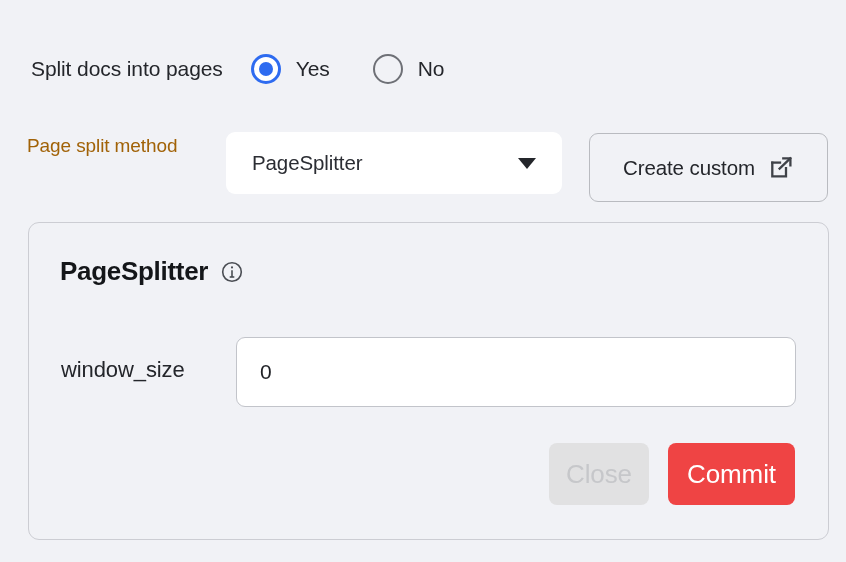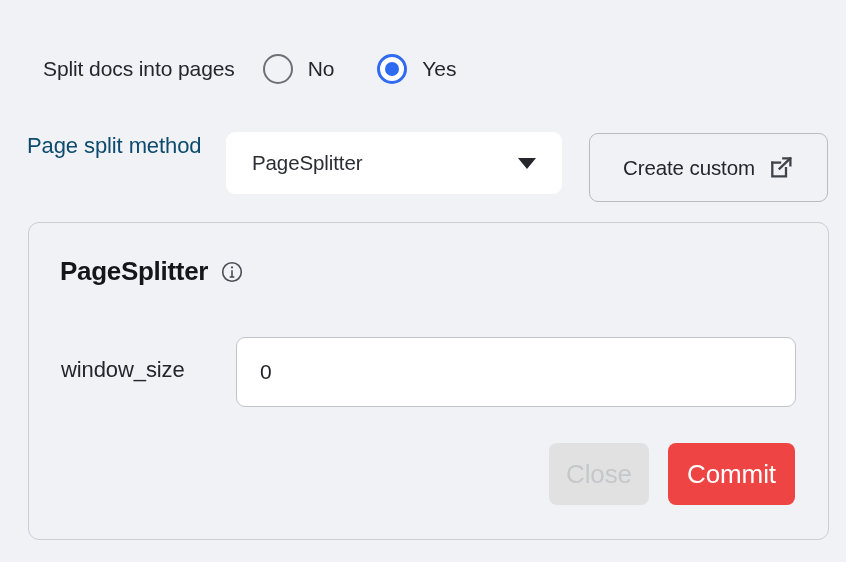--- a/index.html
+++ b/index.html
@@ -12,21 +12,21 @@
     background: #f1f2f6;
     font-family: "Liberation Sans", sans-serif;
     color: #1f2126;
     overflow: hidden;
     position: relative;
   }
 
   
   #split-row {
     position: absolute;
-    left: 16px;
+    left: 4px;
     top: 40px;
     width: 682px;
     height: 58px;
     display: flex;
     align-items: center;
   }
   #split-label {
     margin-left: 27px;
     font-size: 21px;
     color: #24262b;
@@ -84,23 +84,23 @@
     left: 0;
     top: 128px;
     width: 846px;
     height: 70px;
   }
   #method-label {
     position: absolute;
     left: 27px;
     top: 3px;
     width: 180px;
-    font-size: 22px;
+    font-size: 19px;
     line-height: 30px;
-    color: #0c4a6e;
+    color: #a16207;
     letter-spacing: -0.1px;
   }
   #method-select {
     position: absolute;
     left: 226px;
     top: 4px;
     width: 336px;
     height: 62px;
     background: #ffffff;
     border: none;
@@ -248,27 +248,27 @@
 </style>
 </head>
 <body>
 
 <div id="split-row">
   <div id="split-label">Split docs into pages</div>
 
   <div class="radio-group">
 
     <div class="radio-option">
+      <span class="radio-mark on"></span>
+      <span class="radio-text">Yes</span>
+    </div>
+
+    <div class="radio-option">
       <span class="radio-mark off"></span>
       <span class="radio-text">No</span>
-    </div>
-
-    <div class="radio-option">
-      <span class="radio-mark on"></span>
-      <span class="radio-text">Yes</span>
     </div>
 
   </div>
 </div>
 
 <div id="method-row">
 
   <div id="method-label">Page split method</div>
 
   <div id="method-select">

